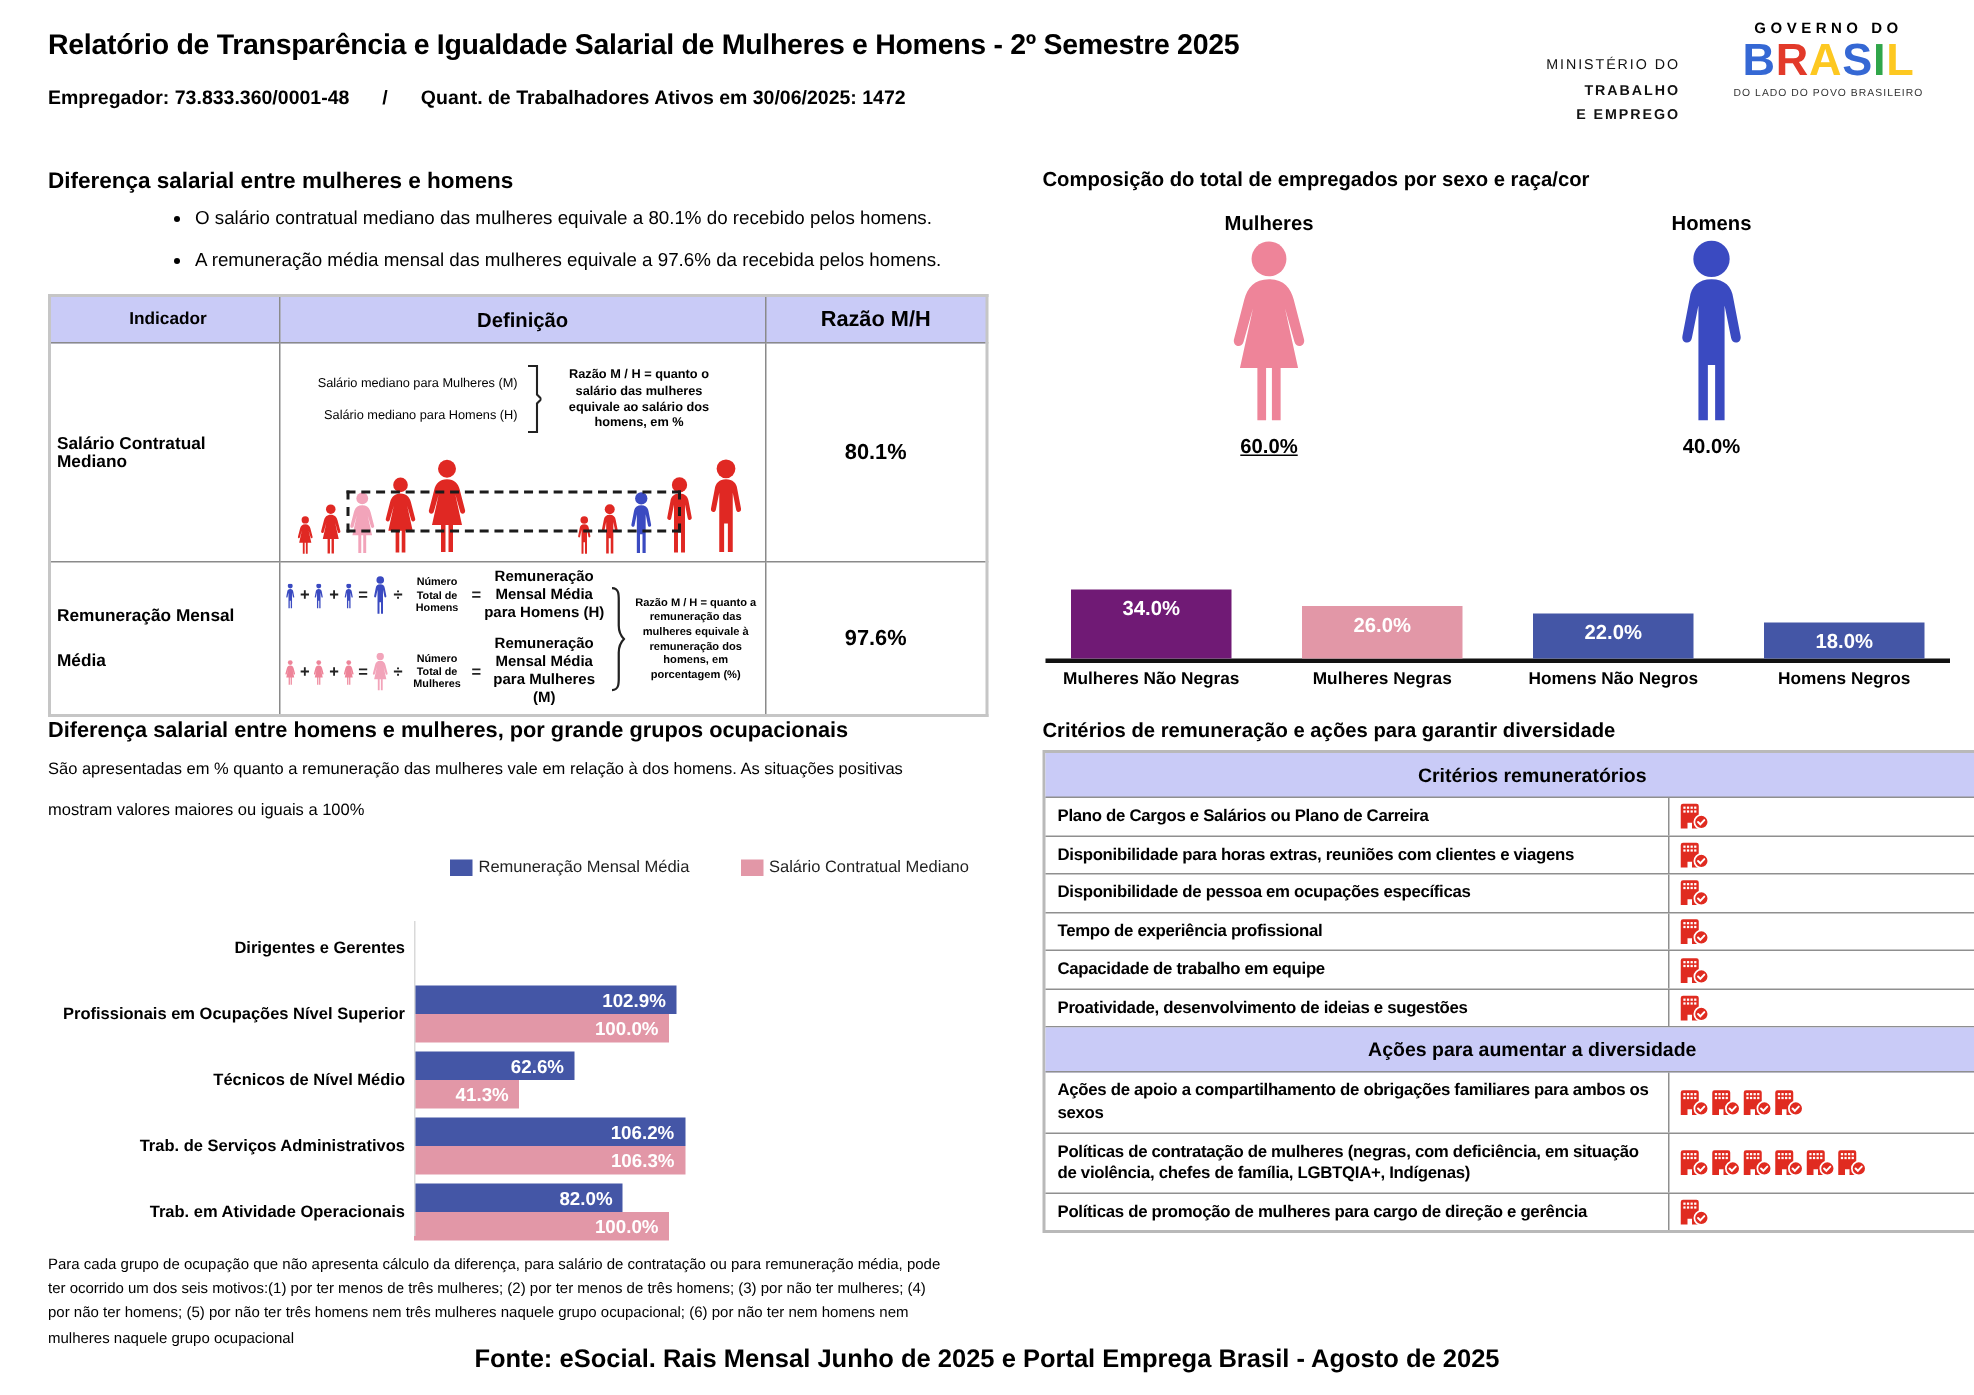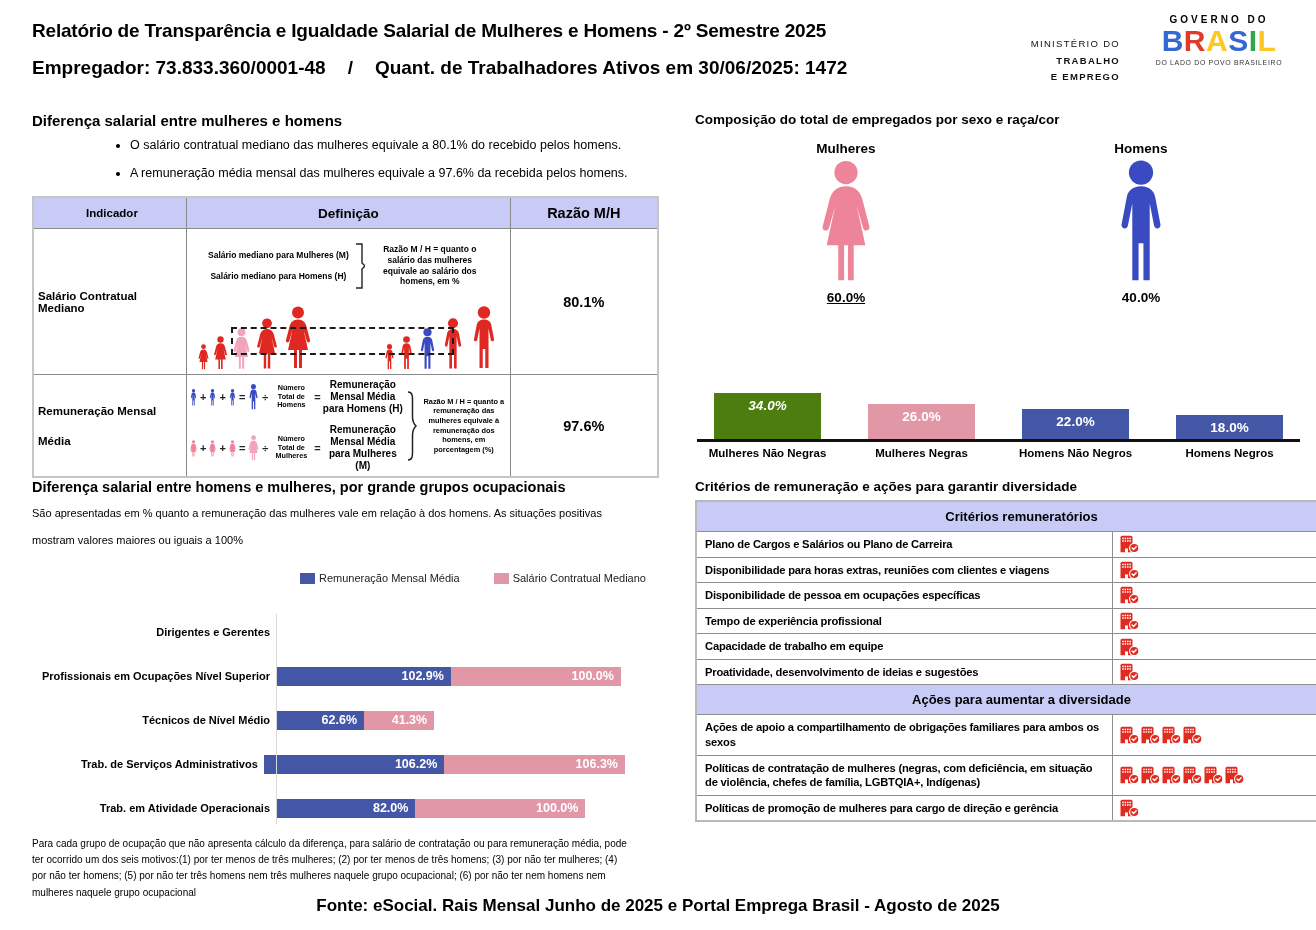--- a/index.html
+++ b/index.html
@@ -2,21 +2,21 @@
 <html style="--lavender: #c9cbf7; --icon-red: #e02b20;"><head>
 <meta charset="utf-8">
 <style>
   html,body{margin:0;padding:0;background:#fff;}
   body{width:1316px;height:930px;position:relative;overflow:hidden;
        font-family:"Liberation Sans", sans-serif;color:#000;}
   .abs{position:absolute;}
 
   
   .title{left:32px;top:20px;font-size:19px;font-weight:bold;letter-spacing:-0.2px;white-space:nowrap;}
-  .employer{left:32px;top:57px;font-size:19px;font-weight:bold;white-space:nowrap;display:flex;gap:22px;}
+  .employer{left:32px;top:57px;font-size:13px;font-weight:bold;white-space:nowrap;display:flex;gap:22px;}
   .logos{right:18px;top:14px;display:flex;gap:20px;align-items:flex-start;}
   .ministry{margin-top:22px;text-align:right;font-size:9.5px;letter-spacing:1.3px;line-height:1.75;color:#111;}
   .ministry .b{font-weight:bold;}
   .govblock{text-align:center;width:158px;}
   .gov-top{font-size:10px;font-weight:bold;letter-spacing:3px;}
   .gov-brand{font-size:30px;font-weight:800;line-height:1.05;letter-spacing:0.5px;}
   .gov-tag{font-size:6.9px;letter-spacing:0.7px;color:#333;margin-top:2px;white-space:nowrap;}
 
   
   .h1a{left:32px;top:112px;font-size:15px;font-weight:bold;}
@@ -31,21 +31,21 @@
   
   .ind-table{left:32px;top:196px;}
   table{border-collapse:collapse;border:2px solid #c6c6c6;}
   th,td{border:1px solid #8a8a8a;padding:0;vertical-align:middle;}
   th{background:var(--lavender,#c9cbf7);font-size:13.5px;height:30px;}
   .ind-cell{width:148px;font-size:11.5px;font-weight:bold;padding-left:4px;}
   .def-cell{width:297px;}
   .ratio-cell{width:146px;text-align:center;font-size:14.5px;font-weight:bold;}
   .r1{height:146px;} .r2{height:88px;}
   .def-top{display:flex;justify-content:center;align-items:center;gap:6px;padding-top:8px;}
-  .def-lines{display:flex;flex-direction:column;gap:11px;font-size:8.5px;font-weight:bold;text-align:center;}
+  .def-lines{display:flex;flex-direction:column;gap:11px;font-size:8.5px;font-weight:normal;text-align:center;align-items:flex-end;}
   .def-note{width:118px;font-size:8.5px;font-weight:bold;text-align:center;line-height:1.25;}
   .def-people{position:relative;height:78px;margin-top:2px;padding:0 10px;display:flex;justify-content:space-between;align-items:flex-end;}
   .pgroup{display:flex;align-items:flex-end;gap:2px;}
   .dashed-box{position:absolute;left:44px;right:56px;top:35px;height:24px;border:2px dashed #1b1b1b;z-index:2;}
   .ind2{display:flex;flex-direction:column;gap:18px;}
   .def2{display:flex;align-items:center;gap:3px;padding:4px 2px;}
   .frows{display:flex;flex-direction:column;gap:9px;}
   .frow{display:flex;align-items:center;gap:1px;}
   .sign{font-weight:bold;font-size:11px;color:#222;margin:0 1px;}
   .fdiv{width:42px;font-size:7.2px;font-weight:bold;text-align:center;line-height:1.2;}
@@ -66,21 +66,21 @@
   .vcat{width:107px;display:flex;justify-content:center;font-size:11.5px;font-weight:bold;white-space:nowrap;align-items:center;}
 
   
   .legend{left:300px;top:572px;display:flex;gap:34px;align-items:center;}
   .legend-item{display:flex;align-items:center;gap:4px;font-size:11px;color:#222;}
   .legend-swatch{width:15px;height:11px;display:inline-block;}
   .hchart{left:32px;top:610px;width:593px;position:absolute;}
   .haxis{position:absolute;left:244px;top:4px;bottom:6px;width:1px;background:#d9d9d9;}
   .hrow{height:44px;display:flex;align-items:center;}
   .hlabel{width:238px;padding-right:6px;text-align:right;font-size:11px;font-weight:bold;line-height:1.15;}
-  .hbars{display:flex;flex-direction:row;justify-content:space-between;}
+  .hbars{display:flex;flex-direction:column;justify-content:space-between;}
   .hbar{height:19px;display:flex;justify-content:flex-end;align-items:center;box-sizing:border-box;
         padding-right:7px;color:#fff;font-weight:bold;font-size:12.5px;white-space:nowrap;}
   .footnote{left:32px;top:836px;width:602px;font-size:10px;line-height:1.62;}
 
   
   .crit-table{left:695px;top:500px;width:653px;border:2px solid #b9b9b9;box-sizing:border-box;}
   .crit-header{background:var(--lavender,#c9cbf7);text-align:center;font-weight:bold;font-size:13px;
                padding:7px 0;border-bottom:1px solid #8f8f8f;}
   .crit-row{display:flex;border-bottom:1px solid #8f8f8f;align-items:stretch;}
   .crit-row:last-child{border-bottom:none;}
@@ -285,21 +285,21 @@
 <div class="abs sexblock" style="left:1075px;top:141px;">
   <div class="sexlabel">Homens</div>
   <svg width="64" height="124" viewBox="0 0 64 128" style="margin:4px auto 0;">
     <use href="#sym-male" fill="#3a4ac1"></use>
   </svg>
   <div class="sexpct" style="margin-top:6px;">40.0%</div>
 </div>
 
 <div class="abs vchart">
   <div class="vbars">
-      <div class="vbar" style="height: 45.9px; background: #4d7c0f; font-style: italic;">
+      <div class="vbar" style="height: 45.9px; background: #701a75;">
         <div class="vval">34.0%</div>
       </div>
       <div class="vbar" style="height: 35.1px; background: rgb(226, 151, 167);">
         <div class="vval">26.0%</div>
       </div>
       <div class="vbar" style="height: 29.7px; background: rgb(68, 86, 166);">
         <div class="vval">22.0%</div>
       </div>
       <div class="vbar" style="height: 24.3px; background: rgb(68, 86, 166);">
         <div class="vval">18.0%</div>
@@ -347,21 +347,21 @@
       <div class="hrow">
         <div class="hlabel">Profissionais em Ocupações Nível Superior</div>
         <div class="hbars">
           <div class="hbar" style="width: 174.9px; background: rgb(68, 86, 166);">102.9%</div>
           <div class="hbar" style="width: 170px; background: rgb(226, 151, 167);">100.0%</div>
         </div>
       </div>
       <div class="hrow">
         <div class="hlabel">Técnicos de Nível Médio</div>
         <div class="hbars">
-          <div class="hbar" style="width: 88px; background: rgb(68, 86, 166);">62.6%</div>
+          <div class="hbar" style="width: 107px; background: rgb(68, 86, 166);">62.6%</div>
           <div class="hbar" style="width: 70.2px; background: rgb(226, 151, 167);">41.3%</div>
         </div>
       </div>
       <div class="hrow">
         <div class="hlabel">Trab. de Serviços Administrativos</div>
         <div class="hbars">
           <div class="hbar" style="width: 180.5px; background: rgb(68, 86, 166);">106.2%</div>
           <div class="hbar" style="width: 180.7px; background: rgb(226, 151, 167);">106.3%</div>
         </div>
       </div>

